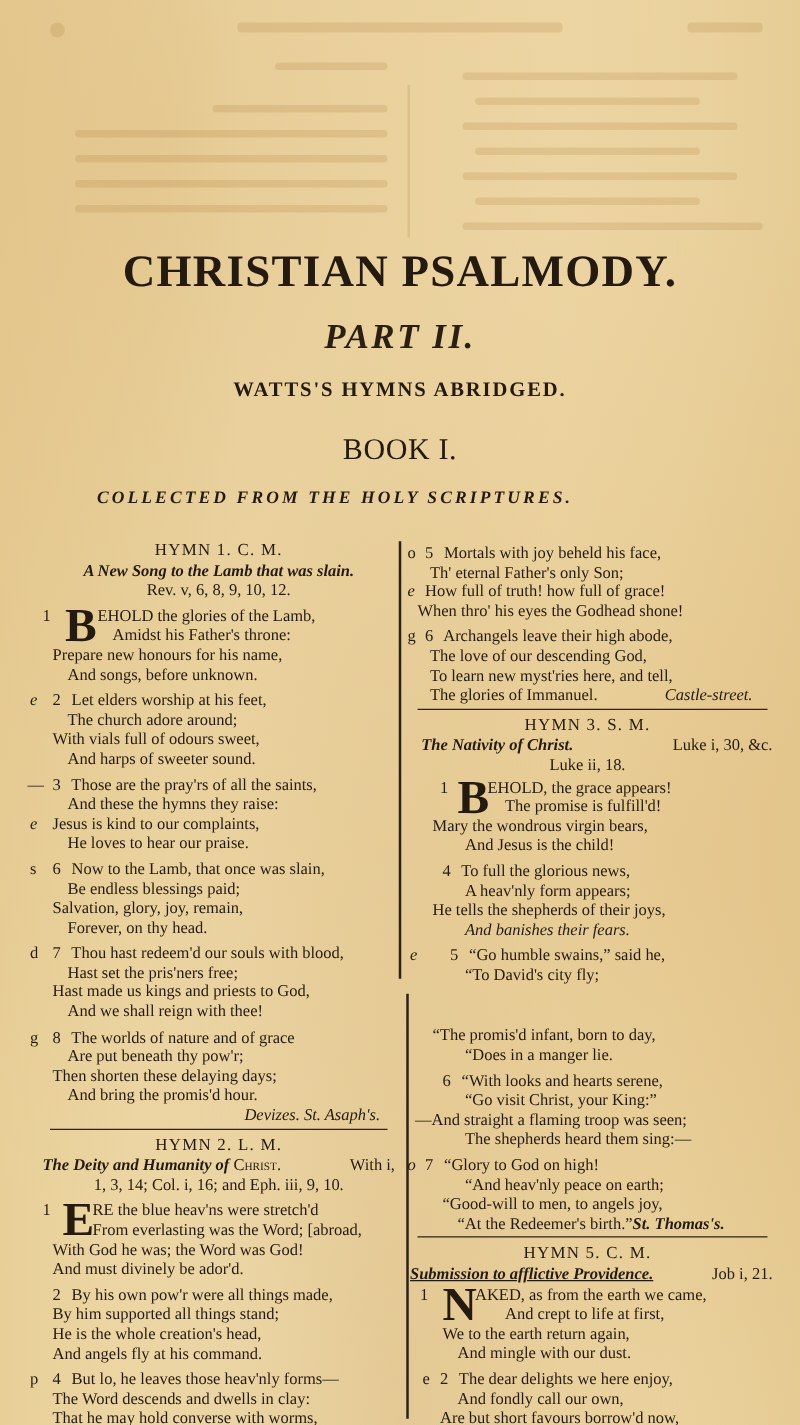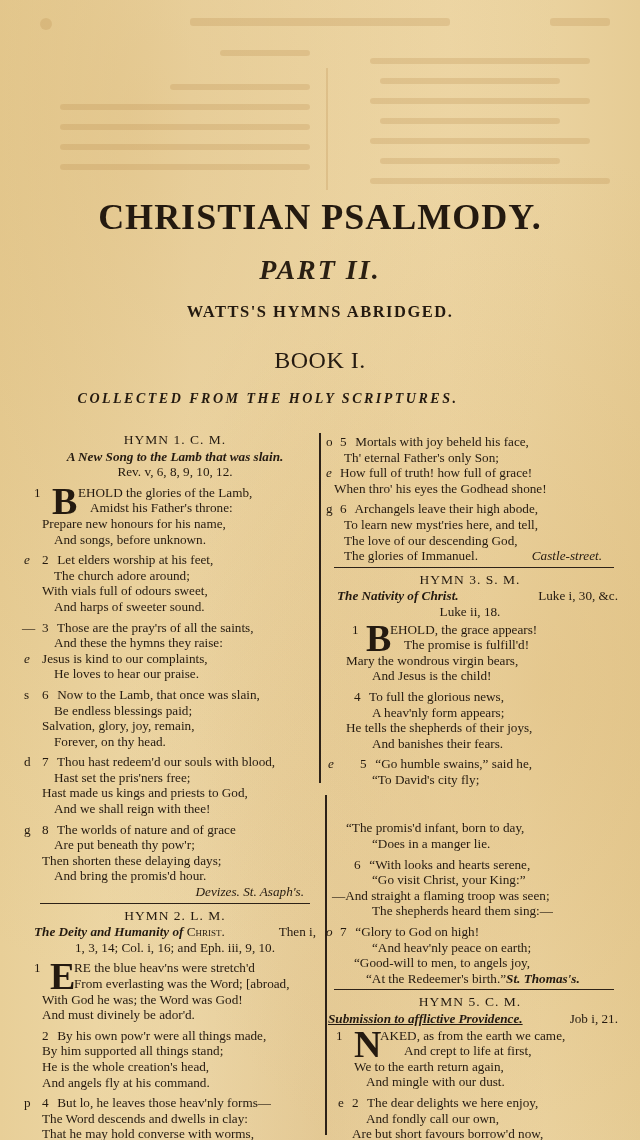--- a/index.html
+++ b/index.html
@@ -161,21 +161,21 @@
     <div class="tune">Devizes.   St. Asaph's.</div>
   </div>
 
   <div class="hrule"></div>
 
   <div>
     <div class="hymn-head">HYMN 2.   L. M.</div>
     <div class="line" style="padding-left:0;">
       <span class="right-ital" style="font-weight:bold;">The Deity and Humanity of</span>
       <span class="sc">Christ.</span>
-      <span style="float:right;">Then i,</span>
+      <span style="float:right;">With i,</span>
     </div>
     <div class="hymn-ref">1, 3, 14;  Col. i, 16;  and Eph. iii, 9, 10.</div>
 
     <div class="verse">
       <div class="line dropcap-line" style="padding-left:40px;">
         <span class="mark up" style="left:0;">1</span>
         <span class="dropcap" style="left:16px;">E</span>
         <span>RE the blue  heav'ns  were  stretch'd</span>
       </div>
       <div class="line" style="padding-left:40px;">From everlasting was the Word; [abroad,</div>
@@ -202,22 +202,22 @@
 <div class="col right">
 
   <div>
     <div class="line" style="padding-left:20px;"><span class="mark up" style="left:6px;">o</span><span class="num">5</span> <span>Mortals with joy beheld his face,</span></div>
     <div class="line" style="padding-left:24px;">Th' eternal Father's only Son;</div>
     <div class="line" style="padding-left:20px;"><span class="mark" style="left:6px;">e</span><span>How full of truth!  how full of grace!</span></div>
     <div class="line" style="padding-left:14px;">When thro' his eyes the Godhead shone!</div>
 
     <div class="verse">
       <div class="line" style="padding-left:20px;"><span class="mark up" style="left:6px;">g</span><span class="num">6</span> <span>Archangels leave their high abode,</span></div>
+      <div class="line" style="padding-left:24px;">The love of our descending God,</div>
       <div class="line" style="padding-left:24px;">To learn new myst'ries here, and tell,</div>
-      <div class="line" style="padding-left:24px;">The love of our descending God,</div>
       <div class="line" style="padding-left:24px;"><span>The glories of Immanuel.</span><span class="right-ital" style="position:absolute;right:18px;">Castle-street.</span></div>
     </div>
   </div>
 
   <div class="hrule" style="margin-left:14px;"></div>
 
   <div>
     <div class="hymn-head">HYMN 3.   S. M.</div>
     <div class="line" style="padding-left:17px;">
       <span class="right-ital" style="font-weight:bold;">The Nativity of Christ.</span>
@@ -233,21 +233,21 @@
       </div>
       <div class="line" style="padding-left:84px;">The promise is fulfill'd!</div>
       <div class="line" style="padding-left:26px;">Mary the wondrous virgin bears,</div>
       <div class="line" style="padding-left:52px;">And Jesus is the child!</div>
     </div>
 
     <div class="verse">
       <div class="line" style="padding-left:34px;"><span class="num">4</span> <span>To full the glorious news,</span></div>
       <div class="line" style="padding-left:52px;">A heav'nly form appears;</div>
       <div class="line" style="padding-left:26px;">He tells the shepherds of their joys,</div>
-      <div class="line" style="padding-left:52px;">And banishes their fears.</div>
+      <div class="line" style="padding-left:52px;font-style:italic;">And banishes their fears.</div>
     </div>
 
     <div class="verse">
       <div class="line" style="padding-left:40px;"><span class="mark" style="left:8px;">e</span><span class="num">5</span> <span>“Go humble swains,” said he,</span></div>
       <div class="line" style="padding-left:52px;">“To David's city fly;</div>
       <div class="line" style="padding-left:26px;margin-top:33px;">“The promis'd infant, born to day,</div>
       <div class="line" style="padding-left:52px;">“Does in a manger lie.</div>
     </div>
 
     <div class="verse">

